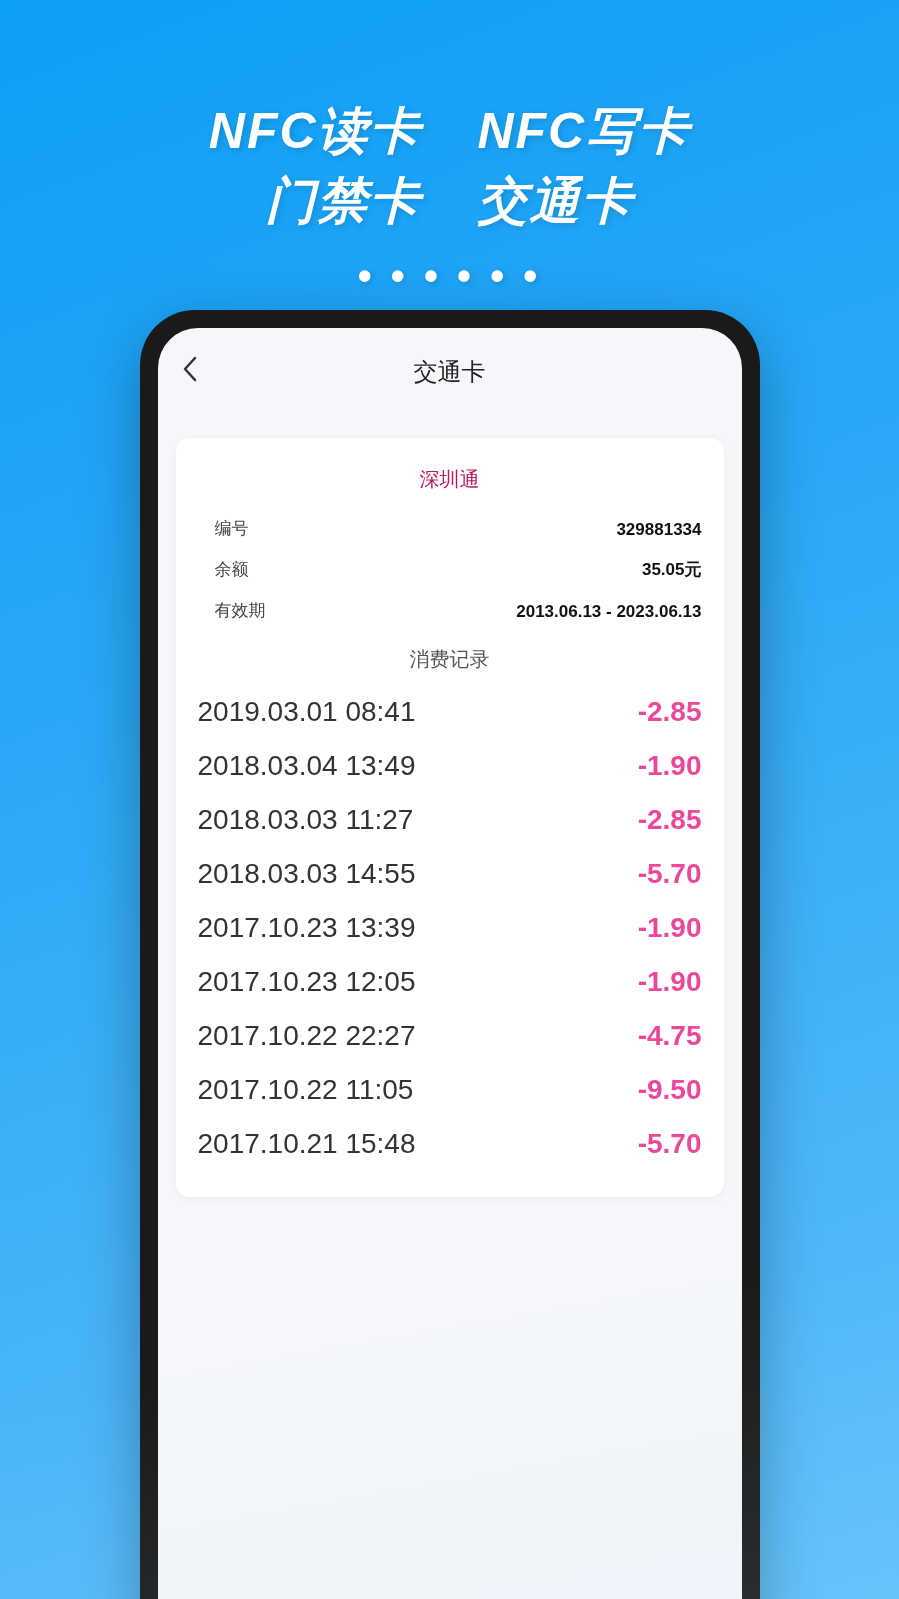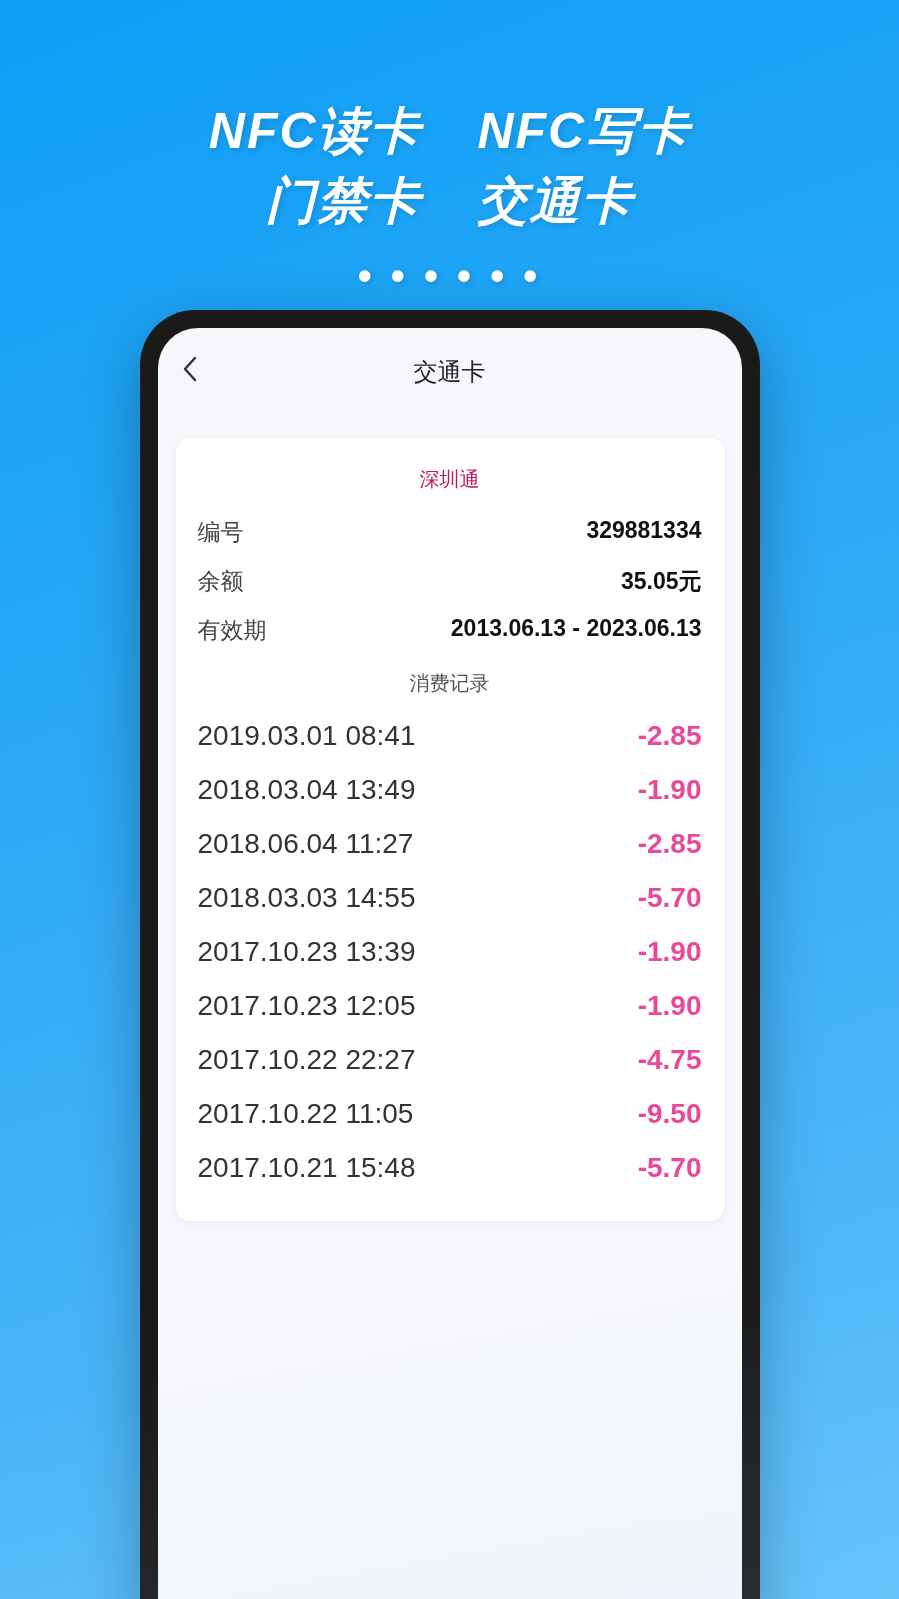--- a/index.html
+++ b/index.html
@@ -103,23 +103,24 @@
     .card-title {
       text-align: center;
       font-size: 20px;
       color: #be185d;
       margin-bottom: 24px;
     }
     
     .info-row {
       display: flex;
       justify-content: space-between;
-      align-items: flex-start;
+      align-items: flex-end;
       margin-bottom: 18px;
-      font-size: 23px;
+      font-size: 17px;
+      margin-left: 17px;
     }
     
     .info-label {
       color: #444;
       font-weight: 400;
     }
     
     .info-value {
       color: #111;
       font-weight: 700;
@@ -212,21 +213,21 @@
       <div id="records-container">
           <div class="record-row">
             <div class="record-date">2019.03.01 08:41</div>
             <div class="record-amount">-2.85</div>
           </div>
           <div class="record-row">
             <div class="record-date">2018.03.04 13:49</div>
             <div class="record-amount">-1.90</div>
           </div>
           <div class="record-row">
-            <div class="record-date">2018.06.04 11:27</div>
+            <div class="record-date">2018.03.03 11:27</div>
             <div class="record-amount">-2.85</div>
           </div>
           <div class="record-row">
             <div class="record-date">2018.03.03 14:55</div>
             <div class="record-amount">-5.70</div>
           </div>
           <div class="record-row">
             <div class="record-date">2017.10.23 13:39</div>
             <div class="record-amount">-1.90</div>
           </div>

